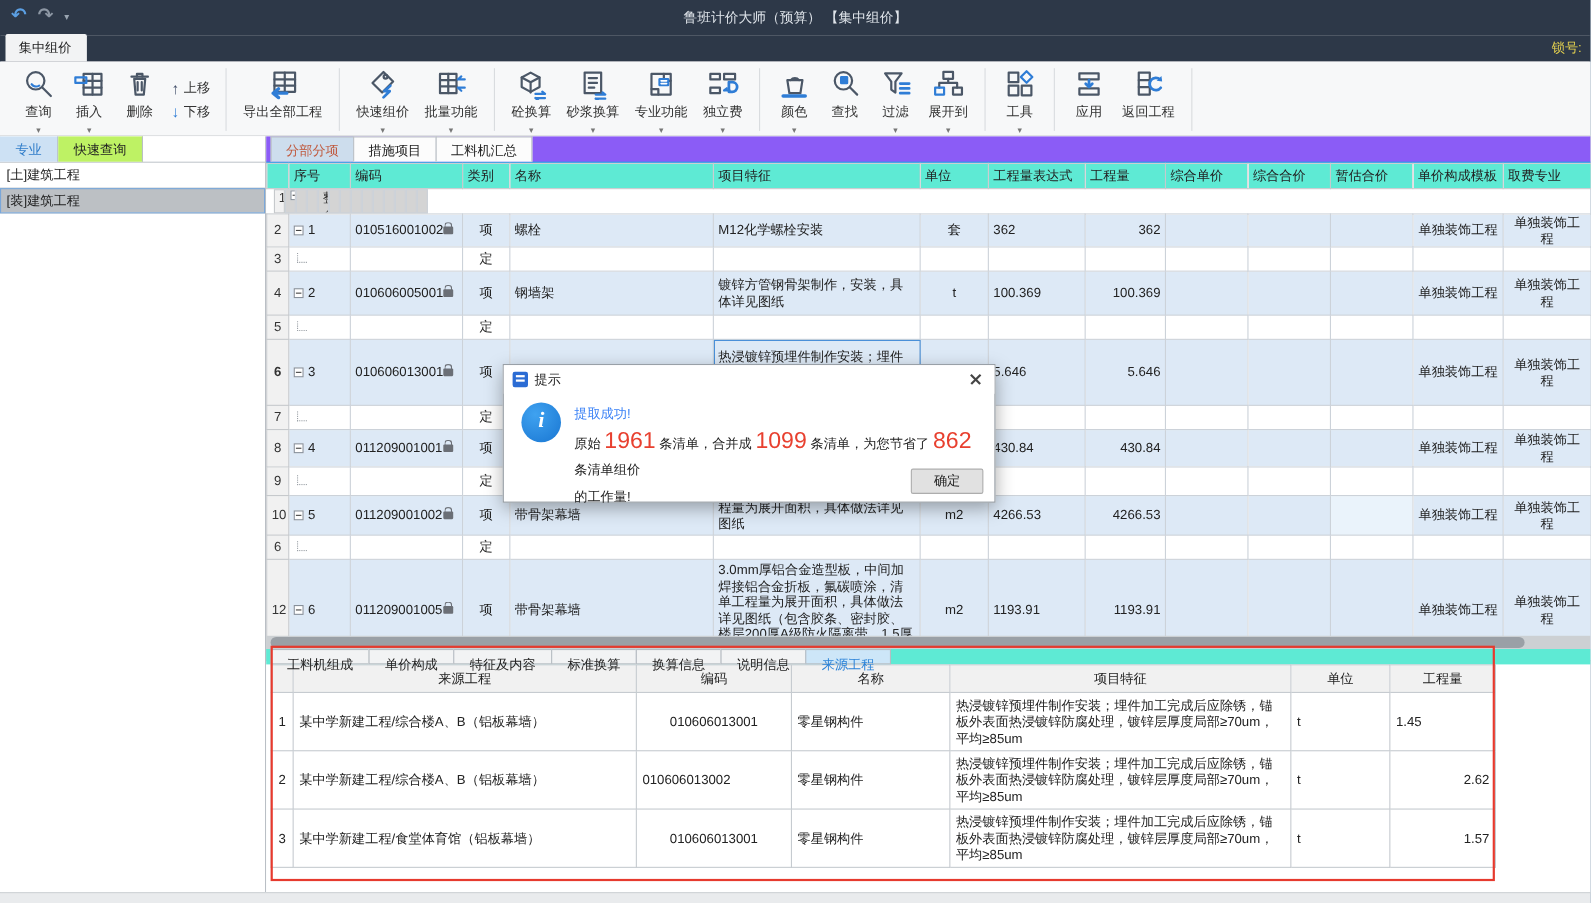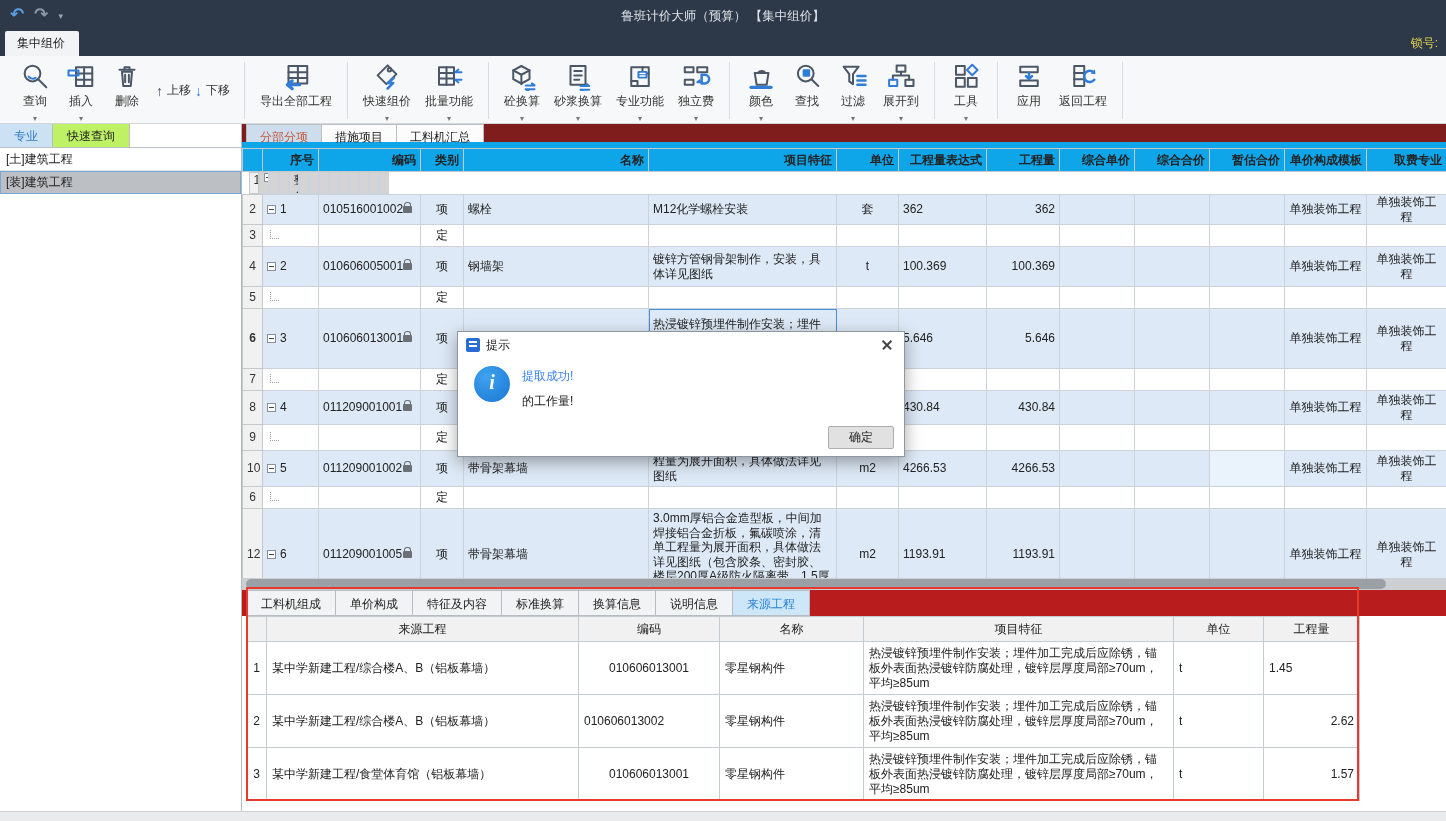--- a/index.html
+++ b/index.html
@@ -28,47 +28,47 @@
   .rsep { width:1px; background:#d9dcdf; margin:4px 2px; }
   .rbtn { display:flex; flex-direction:column; align-items:center; justify-content:flex-start;
           padding:3px 7px 0 7px; cursor:default; min-width:46px; }
   .ric { width:30px; height:30px; flex:0 0 30px; }
   .ric * { fill:none; stroke:#4b5767; stroke-width:1.6; stroke-linecap:round; stroke-linejoin:round; }
   .ric .acc { stroke:#2f7dd6; }
   .ric .accf { fill:#2f7dd6; stroke:none; }
   .rlb { font-size:12px; color:#333; margin-top:2px; white-space:nowrap; }
   .rdd { height:9px; }
   .rdd::before { content:"▾"; font-size:8px; color:#777; }
-  .rmini-col { display:flex; flex-direction:row; justify-content:center; gap:4px; padding:0 6px;align-items:center; }
+  .rmini-col { display:flex; flex-direction:column; justify-content:center; gap:4px; padding:0 6px;align-items:center; }
   .rmini { display:flex; align-items:center; gap:4px; font-size:12px; color:#333; cursor:default; }
   .up-ic::before { content:"↑"; font-weight:bold; color:#44506b; font-size:14px; }
   .down-ic::before { content:"↓"; font-weight:bold; color:#2f7dd6; font-size:14px; }
 
   
   .sidebar { position:absolute; left:0; top:124px; width:242px; height:687px; background:#fff;
              border-right:1px solid #b3b9bf; }
   .mainarea { position:absolute; left:242px; top:124px; right:0; height:687px; background:#fff; }
   .footer { position:absolute; left:0; bottom:0; width:100%; height:10px; background:#e9ebed; border-top:1px solid #cfd2d5; }
 
   
   .side-tabs { display:flex; height:24px; border-bottom:1px solid #b9bfc5; background:#fff; }
   .side-tab { padding:4px 14px; border-right:1px solid #b9bfc5; font-size:12px; color:#222; background:#bef264; }
   .side-tab.active { background:#cde1f4; color:#2e7cc9; }
   .side-item { height:23px; line-height:22px; padding-left:6px; border-bottom:1px solid #e3e6e9; font-size:12px; background:#fff; }
   .side-item.selected { background:#bcc0c4; outline:1px solid #7aa7d9; outline-offset:-1px; }
 
   
-  .main-tabs { display:flex; height:24px; border-bottom:6px solid #0ea5e9; background:#7f1d1d; padding-left:4px; }
+  .main-tabs { display:flex; height:24px; border-bottom:1px solid #0ea5e9; background:#8b5cf6; padding-left:4px; }
   .main-tab { padding:4px 13px; border:1px solid #b9bfc5; border-bottom:none; margin-right:-1px; background:#fcfcfc; font-size:12px; }
   .main-tab.active { background:#cddded; color:#c05a3f; }
 
   
   table.grid { border-collapse:collapse; table-layout:fixed; width:1204px; font-size:12px; }
   .grid th, .grid td { border:1px solid #ccd2d9; overflow:hidden; padding:0 4px; line-height:14.5px; vertical-align:middle; }
-  .grid th { background:#0ea5e9; font-weight:bold; color:#222; height:23px; border-color:#c6c9cc; text-align:right; }
+  .grid th { background:#5eead4; font-weight:normal; color:#222; height:23px; border-color:#c6c9cc; text-align:left; }
   .rn { background:#f1f1f1; text-align:center; color:#333; border-color:#c6c9cc !important; }
   tr.ritem td { background:#dde9f6; }
   tr.rdef td  { background:#ffffff; }
   tr.rgroup td{ background:#d4d4d4; }
   tr.ritem td.rn, tr.rdef td.rn, tr.rgroup td.rn { background:#f1f1f1; }
   td.tl { text-align:left; } td.tc { text-align:center; } td.tr2 { text-align:right; }
   td.feat { padding:2px 4px; }
   td.featsel { outline:1.5px solid #4a90d9; outline-offset:-1.5px; }
   .seqcell { display:flex; align-items:center; gap:4px; }
   .exp { width:9px; height:9px; border:1px solid #87909b; background:#fff; position:relative; flex:0 0 9px; }
@@ -78,21 +78,21 @@
   .lock { width:9px; height:7px; background:#6b6f76; border-radius:1px; position:relative; display:inline-block; margin-left:auto; margin-right:4px; }
   .lock::before { content:""; position:absolute; left:1px; top:-4px; width:5px; height:5px; border:1.5px solid #6b6f76; border-bottom:none; border-radius:3px 3px 0 0; }
   .boldnum { font-weight:bold; }
 
   
   .hscroll { position:absolute; left:0; top:454px; width:1204px; height:12px; background:#ccd0d3; }
   .hthumb { position:absolute; left:4px; top:1px; width:1140px; height:10px; background:#9aa0a6; border-radius:5px; }
 
   
   .bottom-panel { position:absolute; left:0; top:466px; width:1204px; }
-  .btabs { display:flex; height:26px; padding-left:4px; background:#b91c1c; }
+  .btabs { display:flex; height:14px; padding-left:4px; background:#5eead4; }
   .btab { padding:5px 14px; border:1px solid #b6bcc2; margin-right:-1px; background:#f2f3f4; font-size:12px; white-space:nowrap; }
   .btab.active { background:#cde6f8; color:#2a82d8; }
   table.bgrid { border-collapse:collapse; table-layout:fixed; width:1113px; font-size:12px; margin-left:4px; }
   .bgrid th, .bgrid td { border:1px solid #c6cbd0; overflow:hidden; padding:2px 5px; line-height:15px; vertical-align:middle; }
   .bgrid th { background:#f1f1f1; font-weight:normal; height:25px; text-align:center; }
   .bgrid td { background:#fff; }
 
   
   .redbox { position:absolute; left:246px; top:587px; width:1113px; height:214px;
             border:2.5px solid #e63a2e; pointer-events:none; z-index:30; }
@@ -714,18 +714,19 @@
 
 <div class="dialog">
   <div class="dlg-title">
     <span class="dlg-appicon"></span>
     <span class="dlg-title-text">提示</span>
     <span class="dlg-close"></span>
   </div>
   <div class="dlg-info"></div>
   <div class="dlg-body">
     <div class="dlg-h">提取成功!</div>
+    <div class="dlg-line"><span>原始 </span><span class="bigred">1961</span><span> 条清单，合并成 </span><span class="bigred">1099</span><span> 条清单，为您节省了 </span><span class="bigred">862</span><span> 条清单组价</span></div>
     <div class="dlg-line">的工作量!</div>
   </div>
   <div class="dlg-ok">确定</div>
 </div>
 
 <div class="footer"></div>
 
 </body></html>

